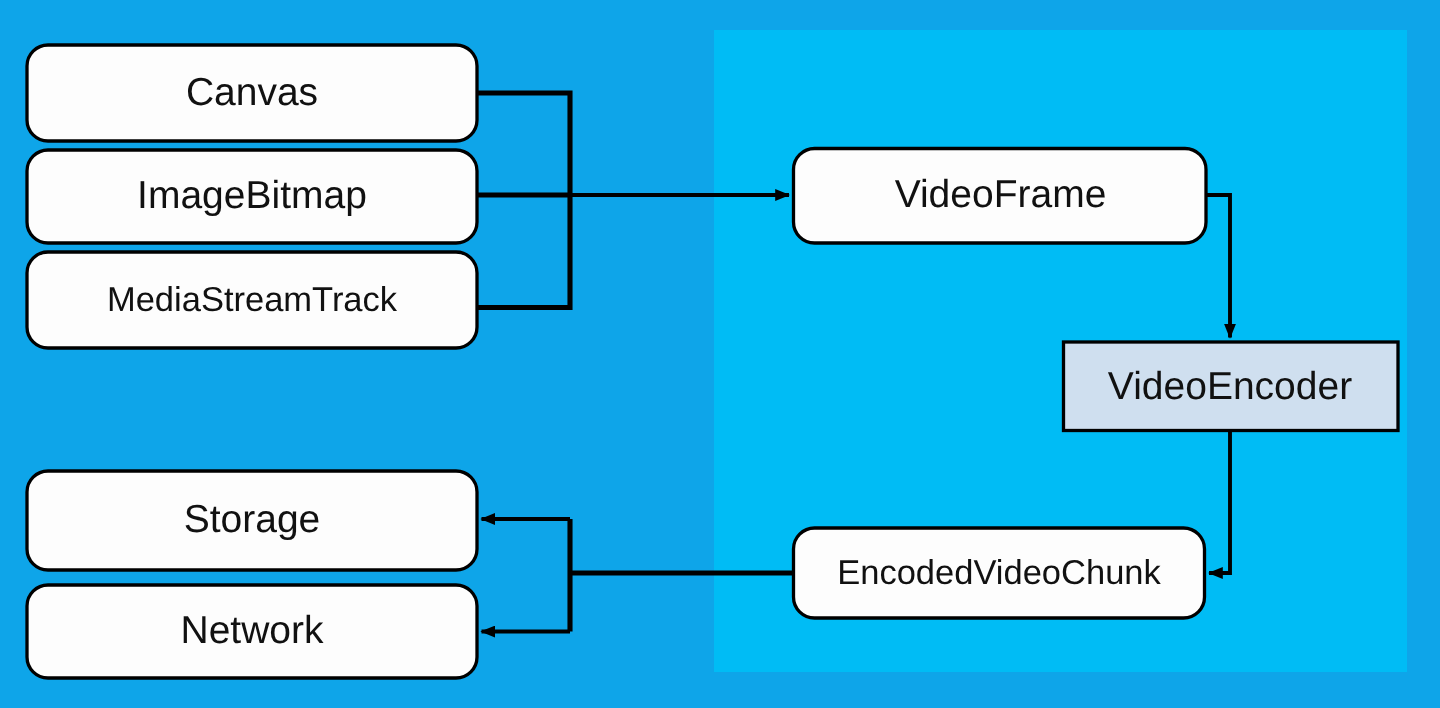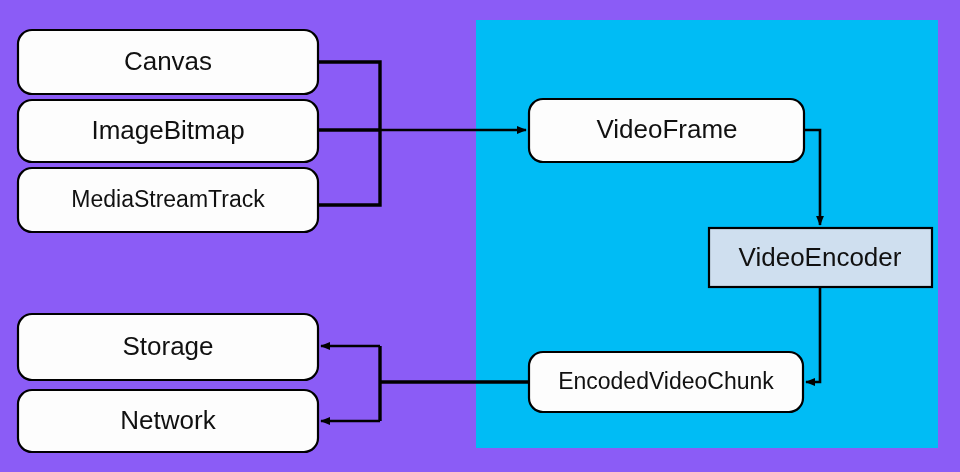--- a/index.html
+++ b/index.html
@@ -6,21 +6,21 @@
     margin: 0;
     padding: 0;
     background: #ffffff;
   }
   #stage {
     position: relative;
     width: 960px;
     height: 472px;
     overflow: hidden;
     font-family: "Liberation Sans", sans-serif;
-    background: #8b5cf6;
+    background: #0ea5e9;
   }
   #diagram-svg {
     position: absolute;
     left: 0;
     top: 0;
     width: 960px;
     height: 472px;
     display: block;
   }
   .node-label {

